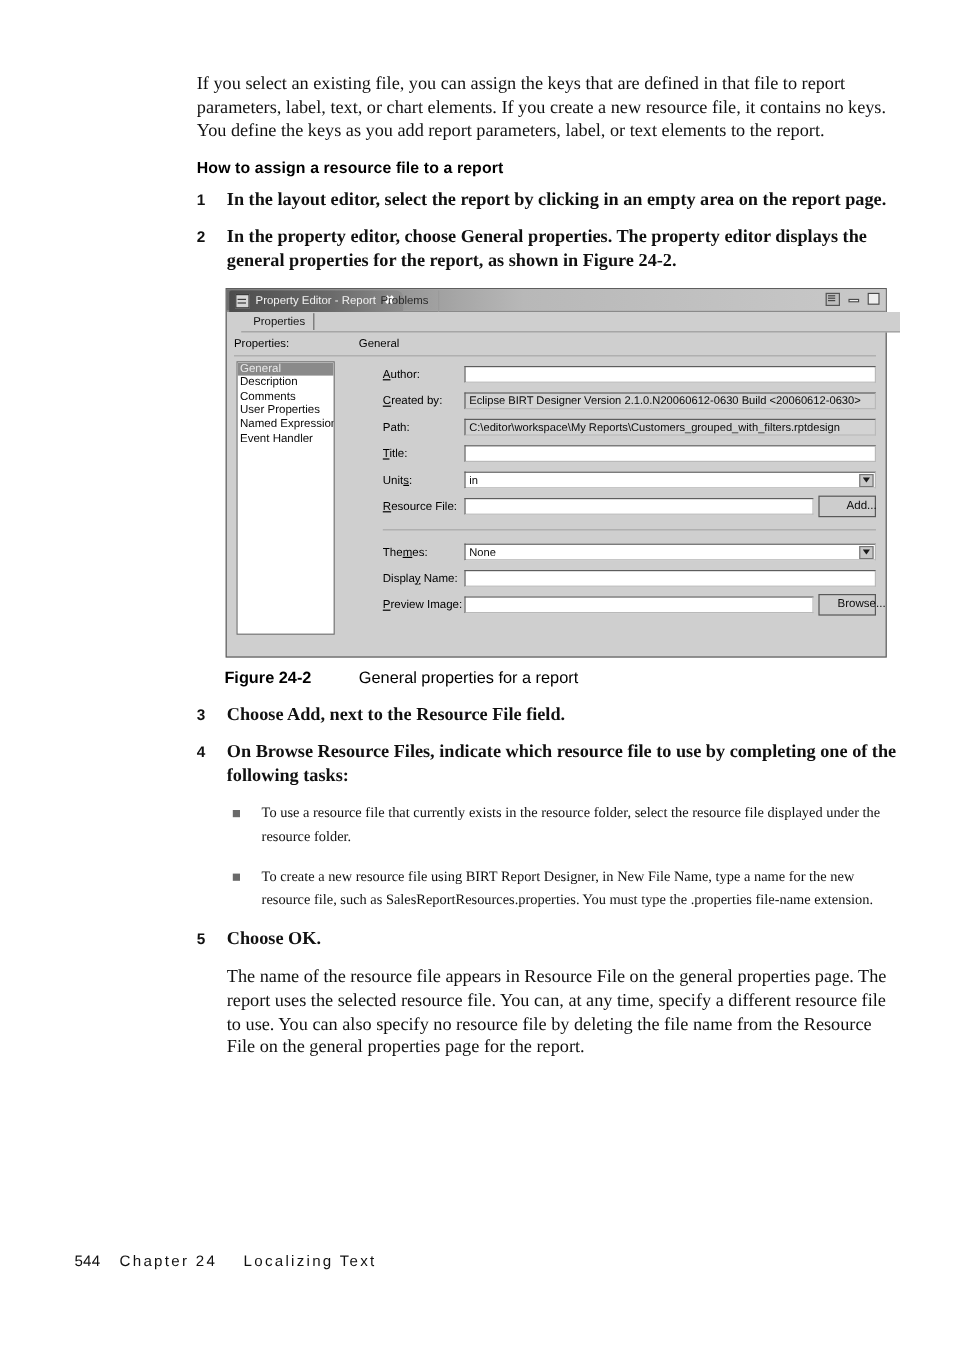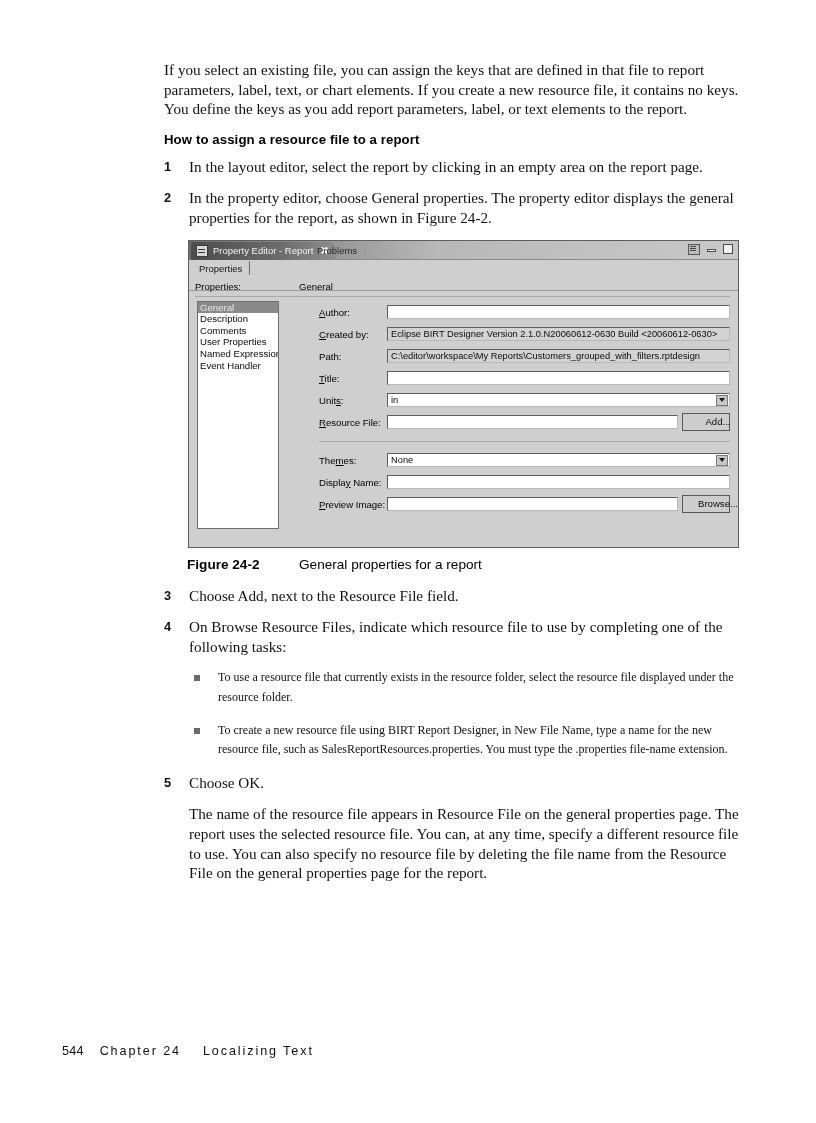--- a/index.html
+++ b/index.html
@@ -59,21 +59,21 @@
     position: absolute;
     left: 0;
     top: 0;
     width: 14px;
     text-align: left;
     font-family: "Liberation Sans", sans-serif;
     font-weight: bold;
     font-size: 12.8px;
     line-height: 20.5px;
   }
-  .step .txt { display: block; }
+  .step .txt { display: block; font-weight: bold; }
 
   .step-body {
     margin: 0 0 12px 25px;
     font-size: 15.2px;
     line-height: 19.6px;
   }
 
   
   .bullets {
     margin: 12px 0 10px 0;
@@ -223,24 +223,24 @@
   .tb-max {
     width: 10px; height: 10px;
     background: #efefef;
     border: 1px solid #4a4a4a;
     box-sizing: border-box;
   }
 
   
   .prop-tabstrip {
     position: absolute;
-    left: 0;
+    left: 12px;
     top: 19px;
     width: 100%;
-    height: 31px;
+    height: 17px;
     background: #cfcfcf;
     border-bottom: 1px solid #9c9c9c;
     box-sizing: border-box;
   }
   .prop-tab {
     position: absolute;
     left: 6px;
     top: 1px;
     padding: 2px 7px 1px 4px;
     font-size: 9.5px;

